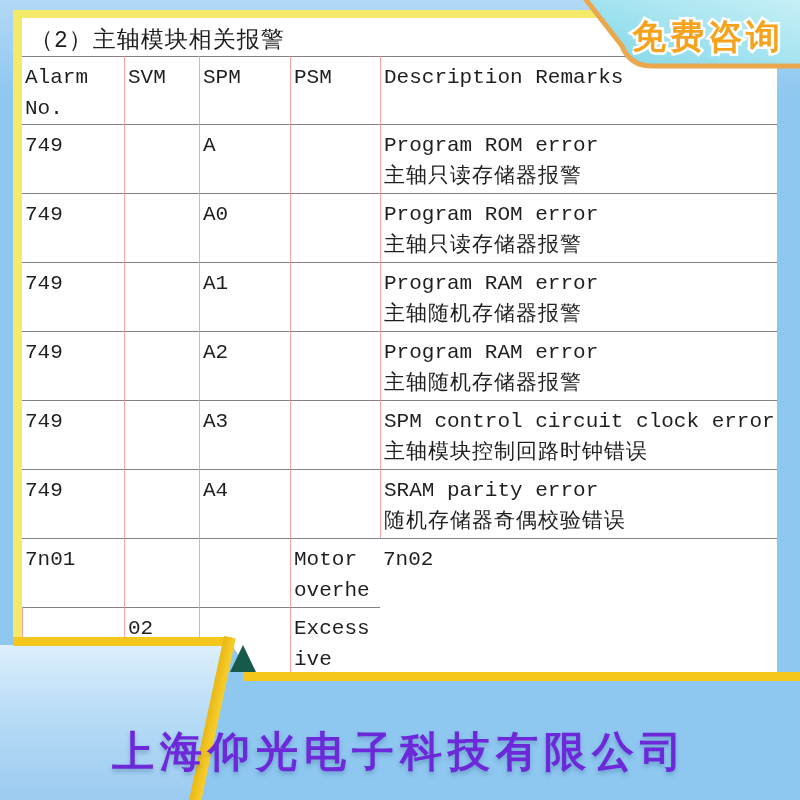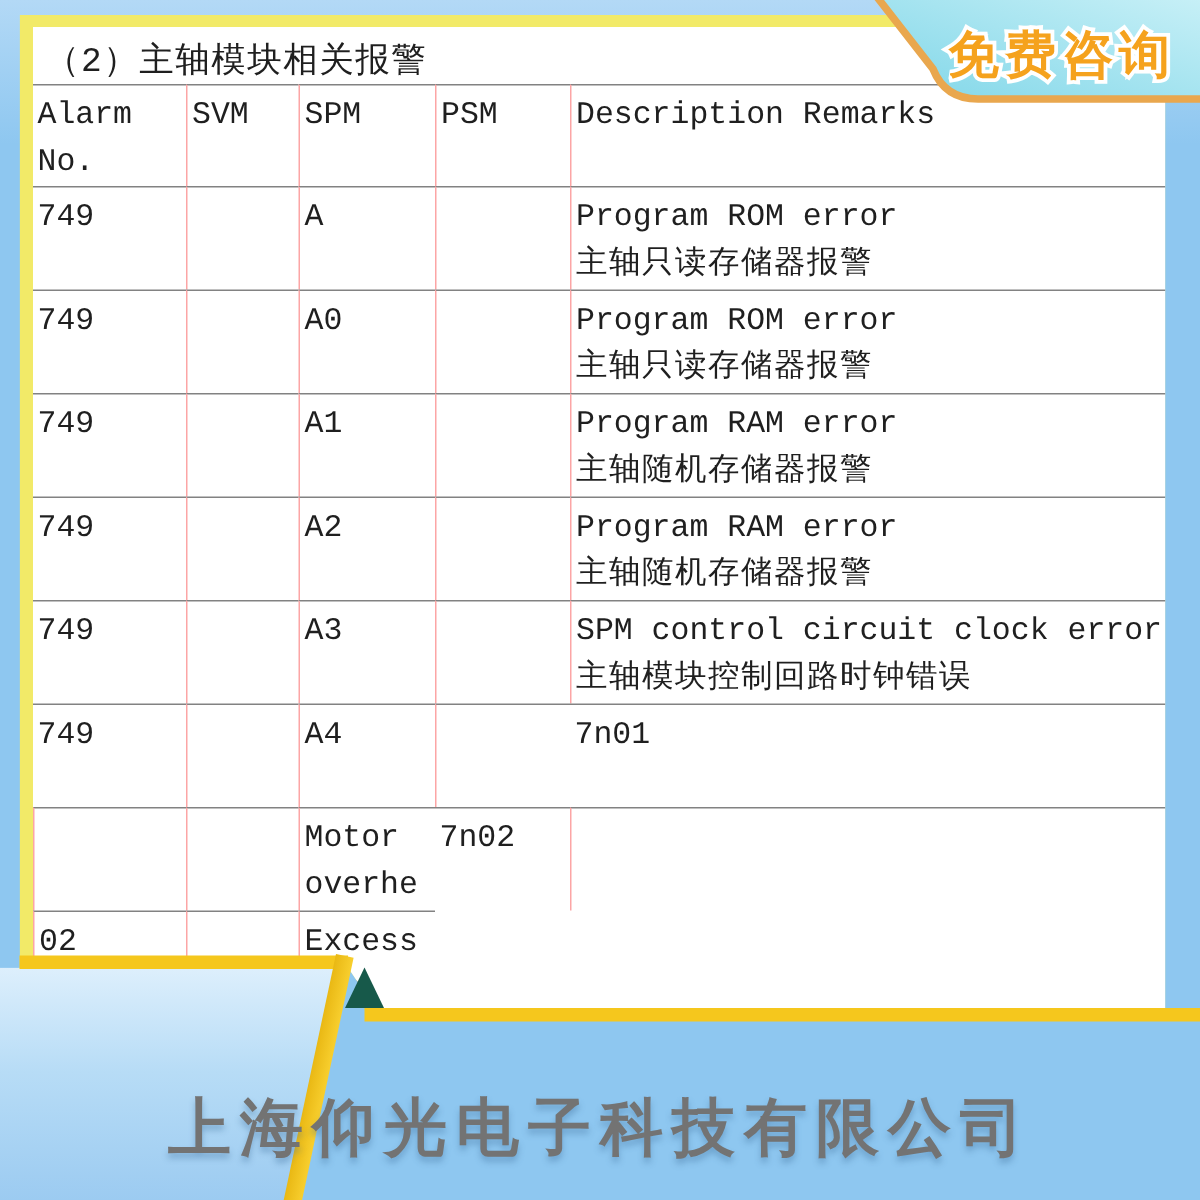--- a/index.html
+++ b/index.html
@@ -61,21 +61,21 @@
   .badge text{
     font-family:"Liberation Sans","DejaVu Sans",sans-serif;
     font-weight:bold;font-size:34px;letter-spacing:4px;
     fill:#f5a21d;stroke:#ffffff;stroke-width:5px;paint-order:stroke;
   }
   
   .footer{
     position:absolute;left:0;right:0;top:724px;text-align:center;
     font-family:"Liberation Sans","DejaVu Sans",sans-serif;
     font-size:42px;font-weight:bold;letter-spacing:6px;
-    color:#737373;text-shadow:0 3px 4px rgba(70,120,165,.45);
+    color:#6d28d9;text-shadow:0 3px 4px rgba(70,120,165,.45);
     white-space:nowrap;
   }
 </style>
 </head>
 <body>
 
 <div class="under-page"></div>
 
 <div class="page">
   <div class="white-area">
@@ -108,20 +108,21 @@
         <div class="cell vline wrap"><span>Program RAM error</span><span class="zh">主轴随机存储器报警</span></div>
         <div class="cell "><span>749</span></div>
         <div class="cell vline"></div>
         <div class="cell vline"><span>A3</span></div>
         <div class="cell vline"></div>
         <div class="cell vline wrap"><span>SPM control circuit clock error</span><span class="zh">主轴模块控制回路时钟错误</span></div>
         <div class="cell "><span>749</span></div>
         <div class="cell vline"></div>
         <div class="cell vline"><span>A4</span></div>
         <div class="cell vline"></div>
+        <div class="cell vline wrap"><span>SRAM parity error</span><span class="zh">随机存储器奇偶校验错误</span></div>
         <div class="cell "><span>7n01</span></div>
         <div class="cell vline"></div>
         <div class="cell vline"></div>
         <div class="cell vline wrap"><span>Motor overheat</span><span class="zh">主轴电机过热</span></div>
         <div class="cell "><span>7n02</span></div>
         <div class="cell vline"></div>
         <div class="cell vline"><span>02</span></div>
         <div class="cell vline"></div>
         <div class="cell vline wrap"><span>Excessive speed deviation</span><span class="zh">速度偏差过大</span></div>
       </div>

